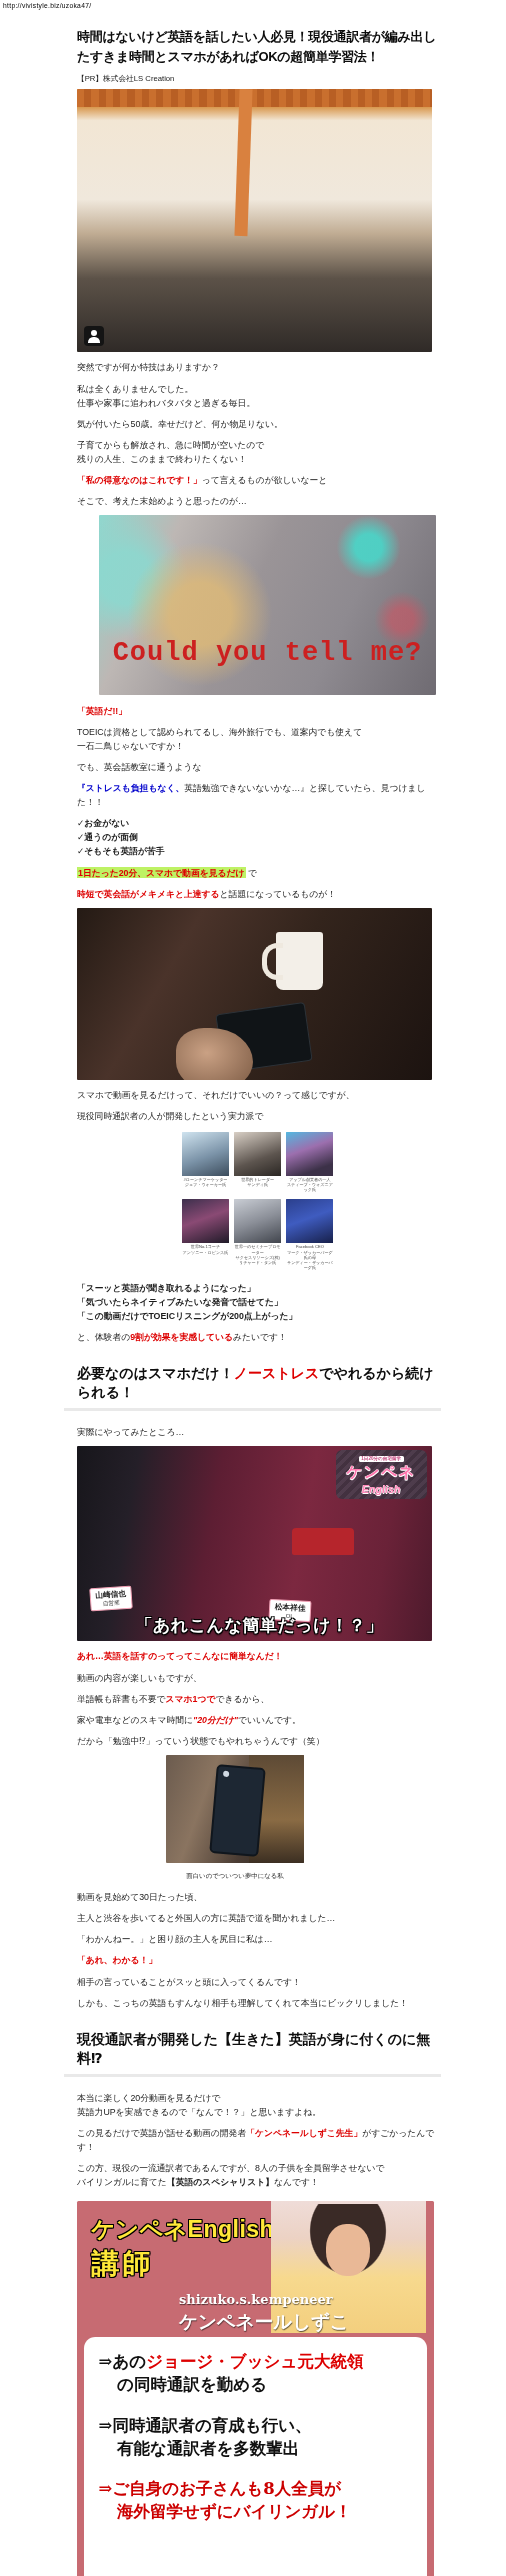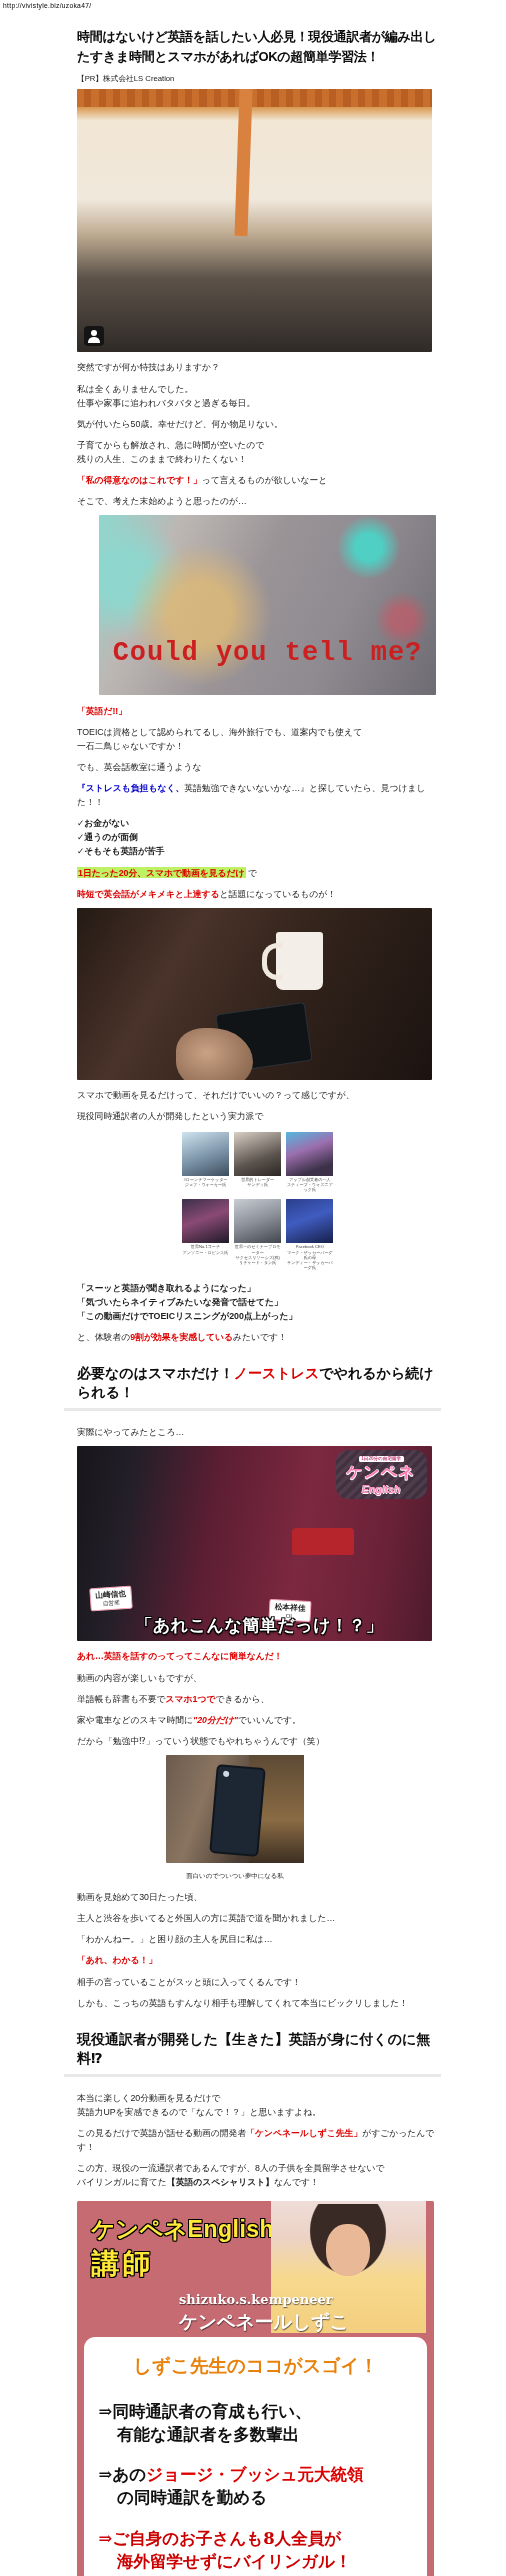--- a/index.html
+++ b/index.html
@@ -47,21 +47,21 @@
   .cph-5{background:linear-gradient(160deg,#c9cdd4,#8b8f98 50%,#41454d);}
   .cph-6{background:linear-gradient(160deg,#2b3f8c,#3f5cc0 45%,#17204a);}
   
   
   .sec-h{font-size:14px;line-height:19px;font-weight:900;color:#0d0d0d;margin:20.6px 0 5.2px;}
   .bar{height:3.1px;background:#e9e9e9;width:377px;margin:0 0 14.4px -13px;}
   
   .tv{width:355px;height:195px;background:
       linear-gradient(100deg,#17161b 0%,#241f28 16%,#5d1e33 38%,#7c2840 62%,#6a2238 84%,#4d1a2c 100%);}
   .tv .typewriter{position:absolute;right:22%;top:42%;width:62px;height:27px;background:#b6252c;border-radius:4.1px 4.1px 2.1px 2.1px;}
-  .tv-logo{position:absolute;top:4.1px;right:5.2px;width:87px;text-align:center;padding:3.1px 2.1px;background:repeating-linear-gradient(135deg,rgba(58,51,64,.85) 0 3.6px,rgba(74,65,80,.85) 3.6px 7.2px);border-radius:12px;}
+  .tv-logo{position:absolute;top:4.1px;right:5.2px;width:87px;text-align:center;padding:3.1px 2.1px;background:repeating-linear-gradient(135deg,rgba(58,51,64,.85) 0 3.6px,rgba(74,65,80,.85) 3.6px 7.2px);border-radius:6px;}
   .tv-logo-small{display:inline-block;background:#fff;color:#c2447c;font-size:4.6px;font-weight:bold;padding:0.5px 2.6px;border-radius:1.5px;}
   .tv-logo-main{display:block;color:#ff79b0;font-size:15.5px;font-weight:900;letter-spacing:1.5px;text-shadow:0.5px 0.5px 0 #fff,-0.5px -0.5px 0 #fff,0.5px -0.5px 0 #fff,-0.5px 0.5px 0 #fff;}
   .tv-logo-sub{display:block;color:#ff86b8;font-size:10.8px;font-weight:bold;font-style:italic;text-shadow:0.5px 0.5px 0 #fff,-0.5px -0.5px 0 #fff;}
   .name-tag{position:absolute;background:#fff;border:1px solid #f2a0b5;border-radius:2.1px;text-align:center;padding:1.5px 4.6px;}
   .tag1{left:13.4px;bottom:31px;transform:rotate(-4deg);}
   .tag2{left:192px;bottom:20.6px;transform:rotate(3deg);}
   .tag-name{display:block;font-size:7.7px;font-weight:bold;color:#222;}
   .tag-role{display:block;font-size:5.7px;color:#333;}
   .tv-caption{position:absolute;bottom:4px;left:0;right:0;text-align:center;color:#fff;font-size:17px;font-weight:700;letter-spacing:0.5px;text-shadow:1px 1px 0 #000,-1px -1px 0 #000,1px -1px 0 #000,-1px 1px 0 #000,0 1.5px 2.1px rgba(0,0,0,.7);margin-left:10px;}
   
@@ -198,22 +198,21 @@
   <p class="t"><span>この見るだけで英語が話せる動画の開発者</span><span class="redb">「ケンペネールしずこ先生」</span><span>がすごかったんです！</span></p>
   <p class="t"><span>この方、現役の一流通訳者であるんですが、8人の子供を全員留学させないで</span><br><span>バイリンガルに育てた</span><span class="b">【英語のスペシャリスト】</span><span>なんです！</span></p>
 
   <div class="card">
     <div class="card-title1">ケンペネEnglish</div>
     <div class="card-title2">講師</div>
     <div class="teacher-photo"></div>
     <div class="card-romaji">shizuko.s.kempeneer</div>
     <div class="card-name">ケンペネールしずこ</div>
     <div class="card-box">
-      <div class="box-title">しずこ先生のココがスゴイ！</div>
+      <div class="pt"><span>⇒あの</span><span class="red">ジョージ・ブッシュ元大統領</span><span class="ind">の同時通訳を勤める</span></div>
       <div class="pt"><span>⇒同時通訳者の育成も行い、</span><span class="ind">有能な通訳者を多数輩出</span></div>
-      <div class="pt"><span>⇒あの</span><span class="red">ジョージ・ブッシュ元大統領</span><span class="ind">の同時通訳を勤める</span></div>
       <div class="pt pt3"><span>⇒ご自身のお子さんも8人全員が</span><span class="ind">海外留学せずにバイリンガル！</span></div>
 
     </div>
   </div>
 
 </div>
 
 
 </body></html>

